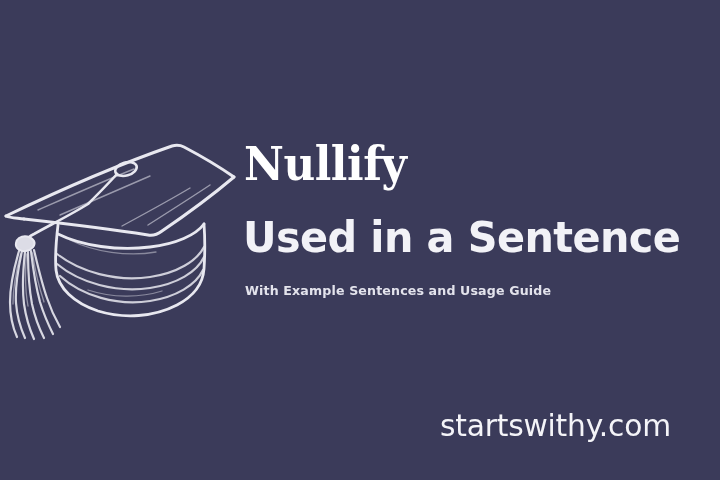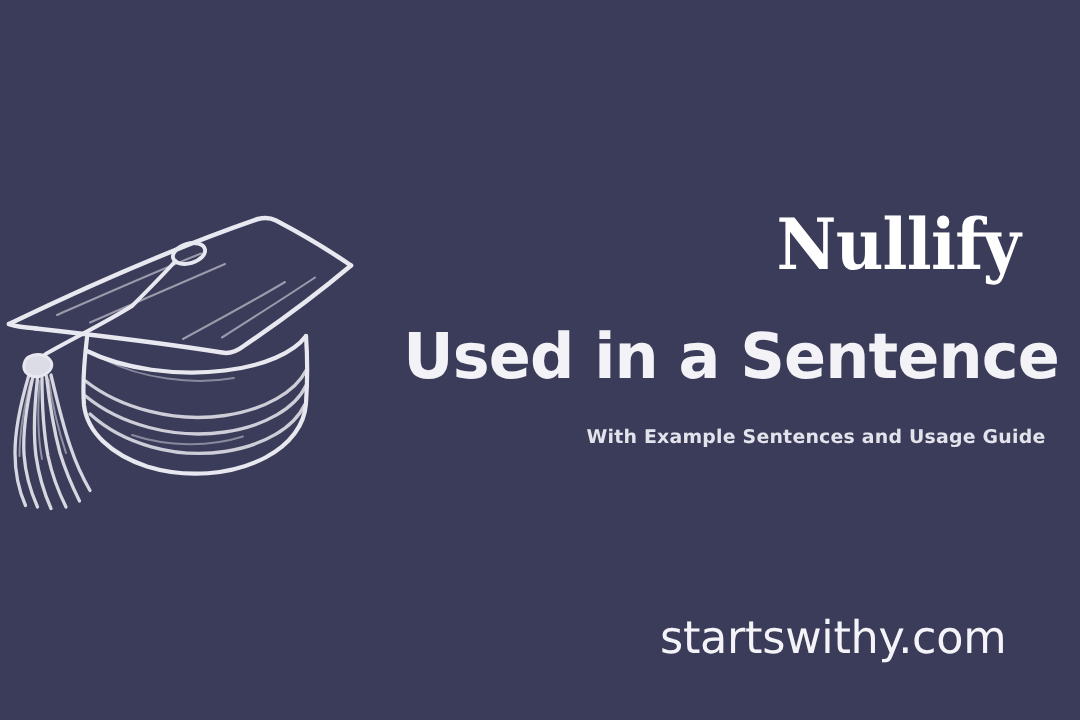--- a/index.html
+++ b/index.html
@@ -7,21 +7,20 @@
     padding: 0;
     background: #2a2a40;
   }
   #canvas {
     position: relative;
     width: 720px;
     height: 480px;
     overflow: hidden;
     background: #3b3b5a;
     font-family: "Liberation Sans", sans-serif;
-    text-align: right;
     -webkit-font-smoothing: antialiased;
   }
 
   
   #cap-illustration {
     position: absolute;
     left: 0px;
     top: 130px;
     width: 245px;
     height: 215px;
@@ -70,21 +69,21 @@
     transform-origin: left center;
   }
 
   #subheadline {
     font-family: "DejaVu Sans", "Liberation Sans", sans-serif;
     font-weight: 700;
     font-size: 12.6px;
     line-height: 1.0;
     letter-spacing: 0.15px;
     color: #e3e3ec;
-    margin: 16px;
+    margin: 0;
     padding: 0 0 0 2px;
     margin-top: 26px;
     white-space: nowrap;
   }
 
   #site-domain {
     position: absolute;
     left: 440px;
     top: 411px;
     font-family: "DejaVu Sans", "Liberation Sans", sans-serif;

